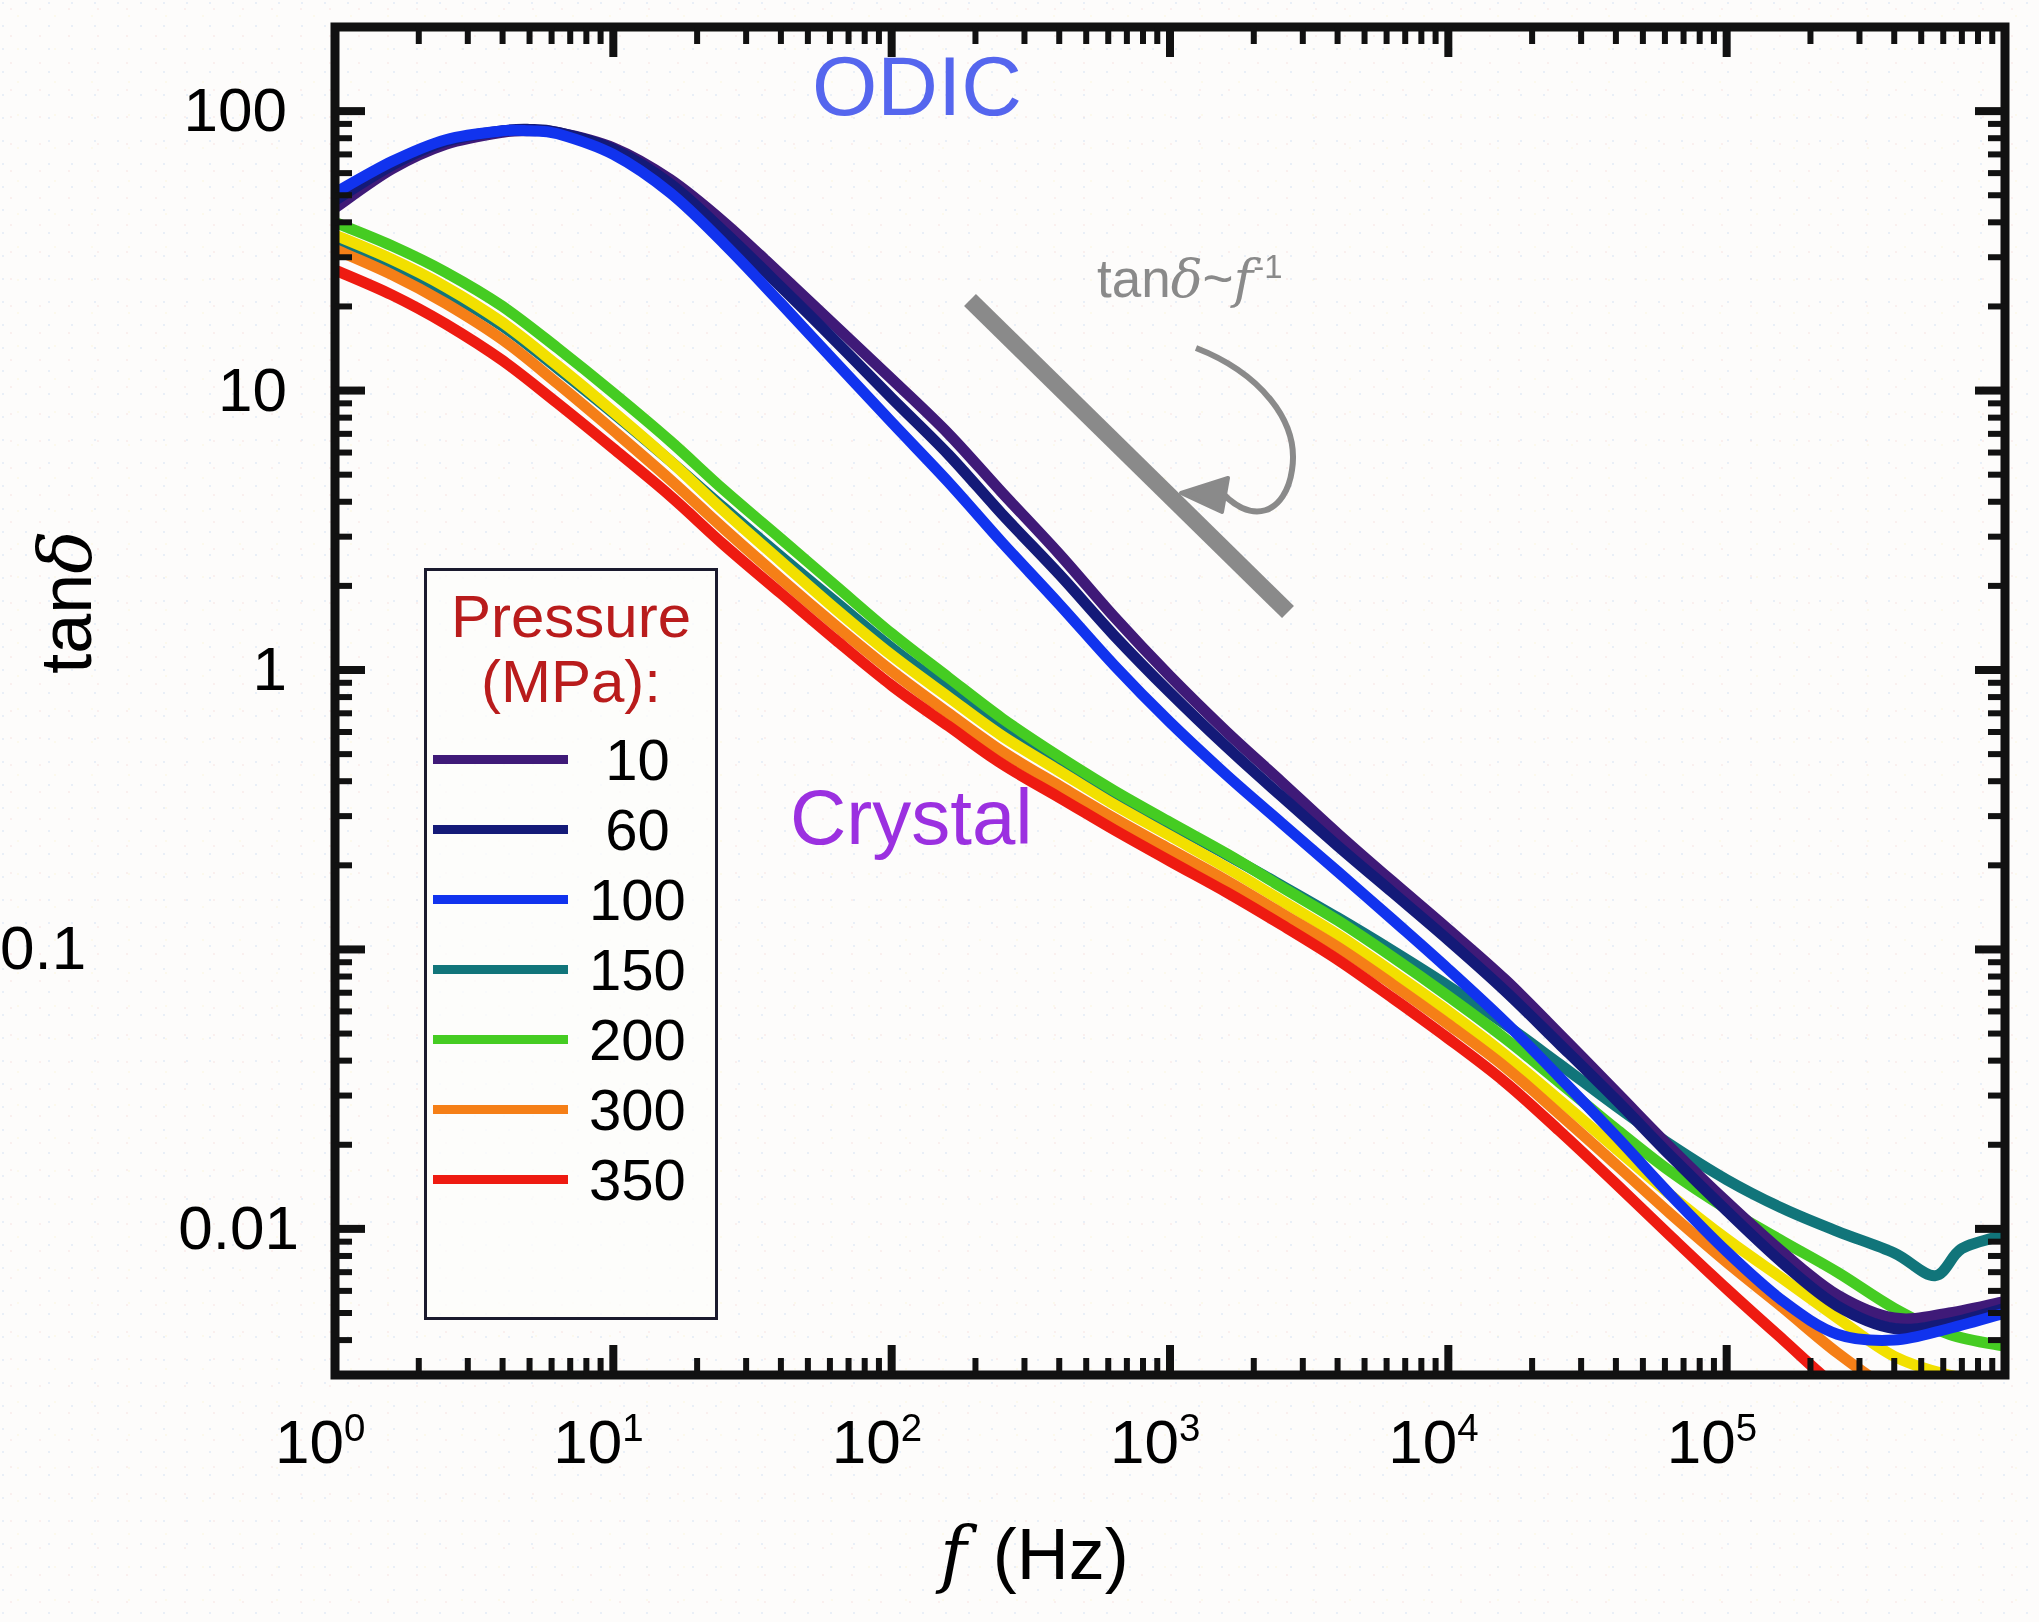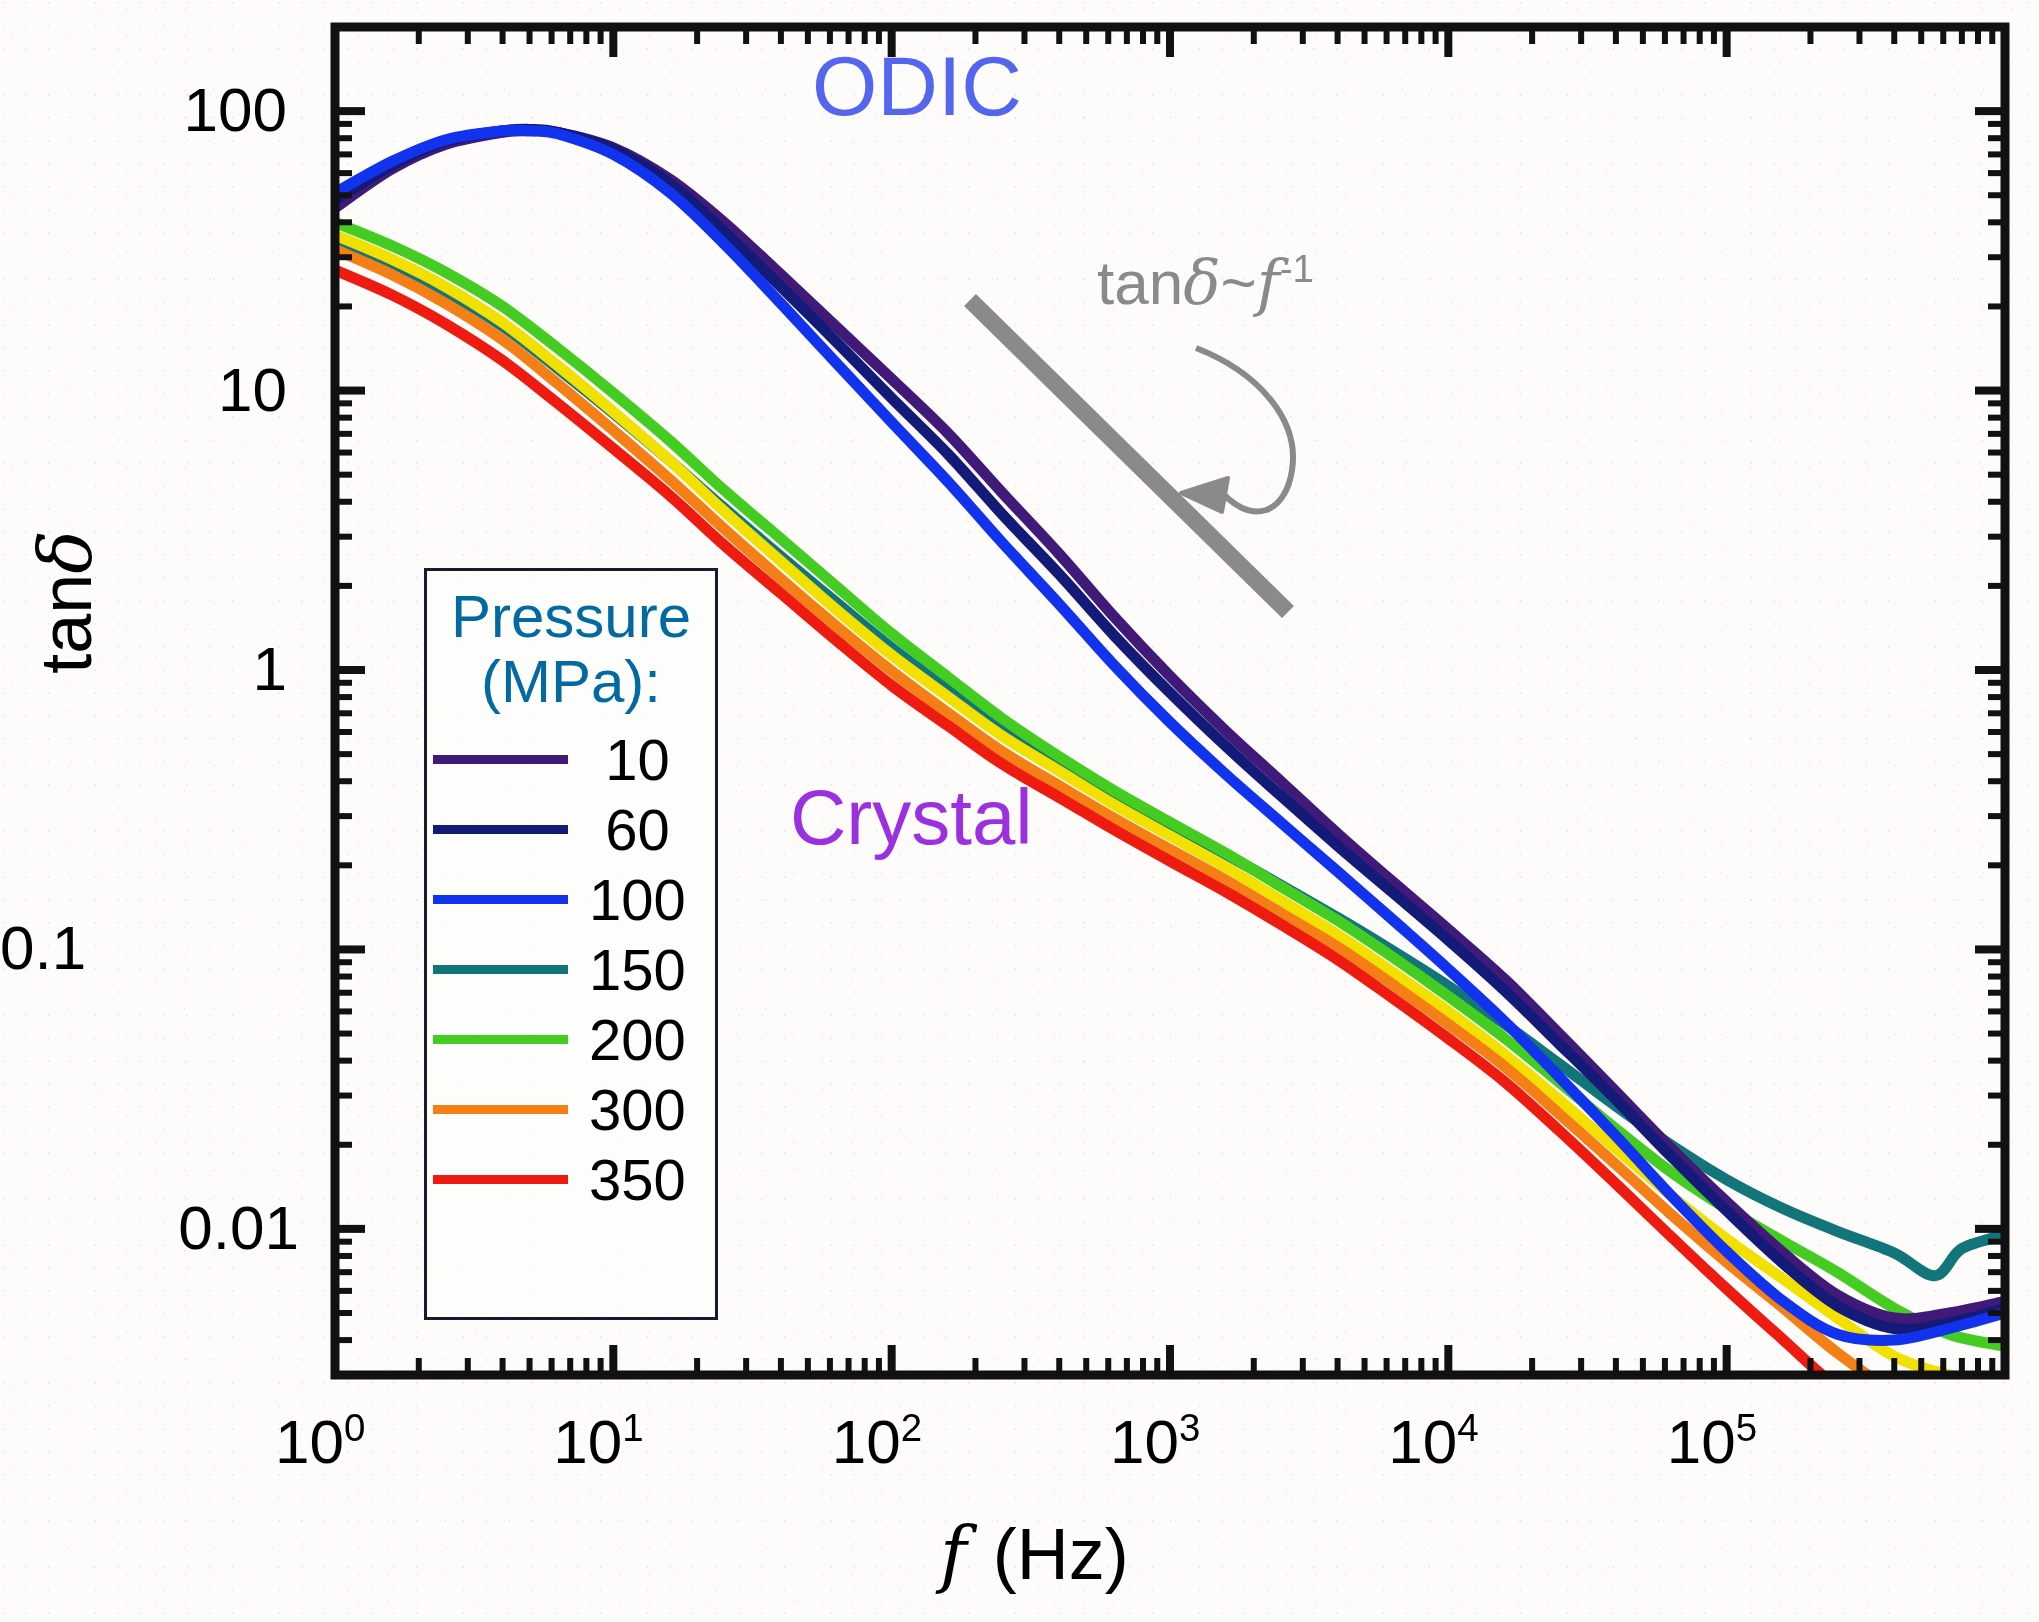--- a/index.html
+++ b/index.html
@@ -72,21 +72,21 @@
     font-size: 84px;
     white-space: nowrap;
     line-height: 1;
   }
   #odic-label { left: 812px; top: 44px; color: #5566ee; }
   #crystal-label { left: 790px; top: 778px; color: #9b30e0; font-size: 78px; }
   #slope-annotation {
     position: absolute;
     left: 1097px;
     top: 252px;
-    font-size: 62px;
+    font-size: 53px;
     color: #8a8a8a;
     white-space: nowrap;
     line-height: 1;
   }
   #slope-annotation .gl { font-family: "DejaVu Serif", serif; font-style: italic; }
   #slope-annotation .itf { font-family: "DejaVu Serif", serif; font-style: italic; }
   #slope-annotation sup { font-size: 0.62em; vertical-align: super; line-height: 0; }
   
   #legend {
     position: absolute;
@@ -94,21 +94,21 @@
     top: 568px;
     width: 294px;
     height: 752px;
     background: rgba(253,252,251,0.80);
     border: 3px solid #1a1a2e;
     box-sizing: border-box;
   }
   #legend-title {
     text-align: center;
     font-size: 60px;
-    color: #0369a1;
+    color: #b91c1c;
     margin-top: 14px;
     line-height: 1.08;
   }
   #legend-entries {
     margin-top: 10px;
   }
   .legend-row {
     display: flex;
     align-items: center;
     height: 70px;

